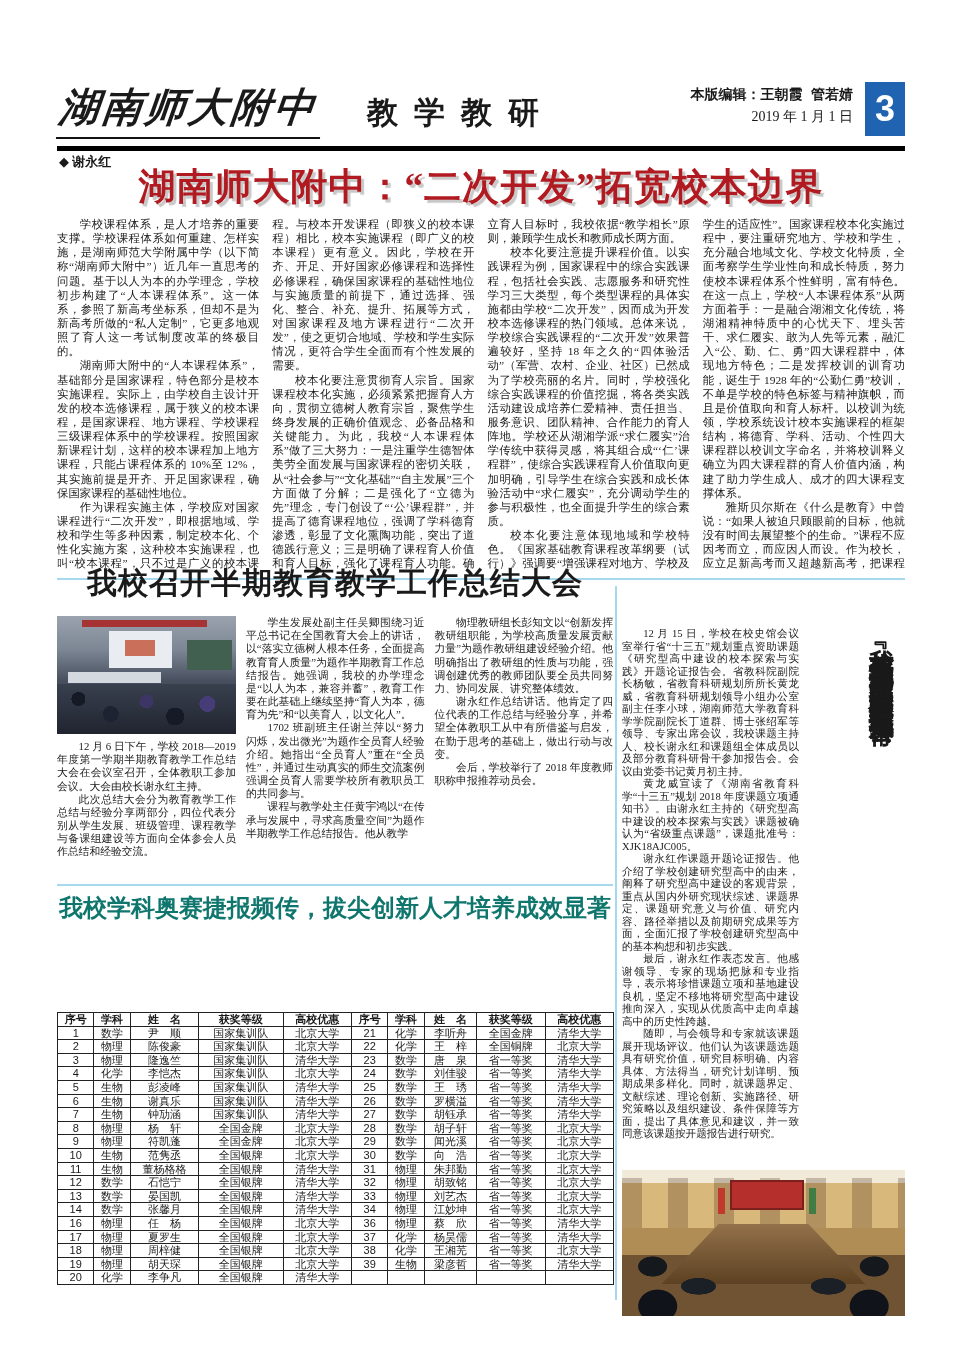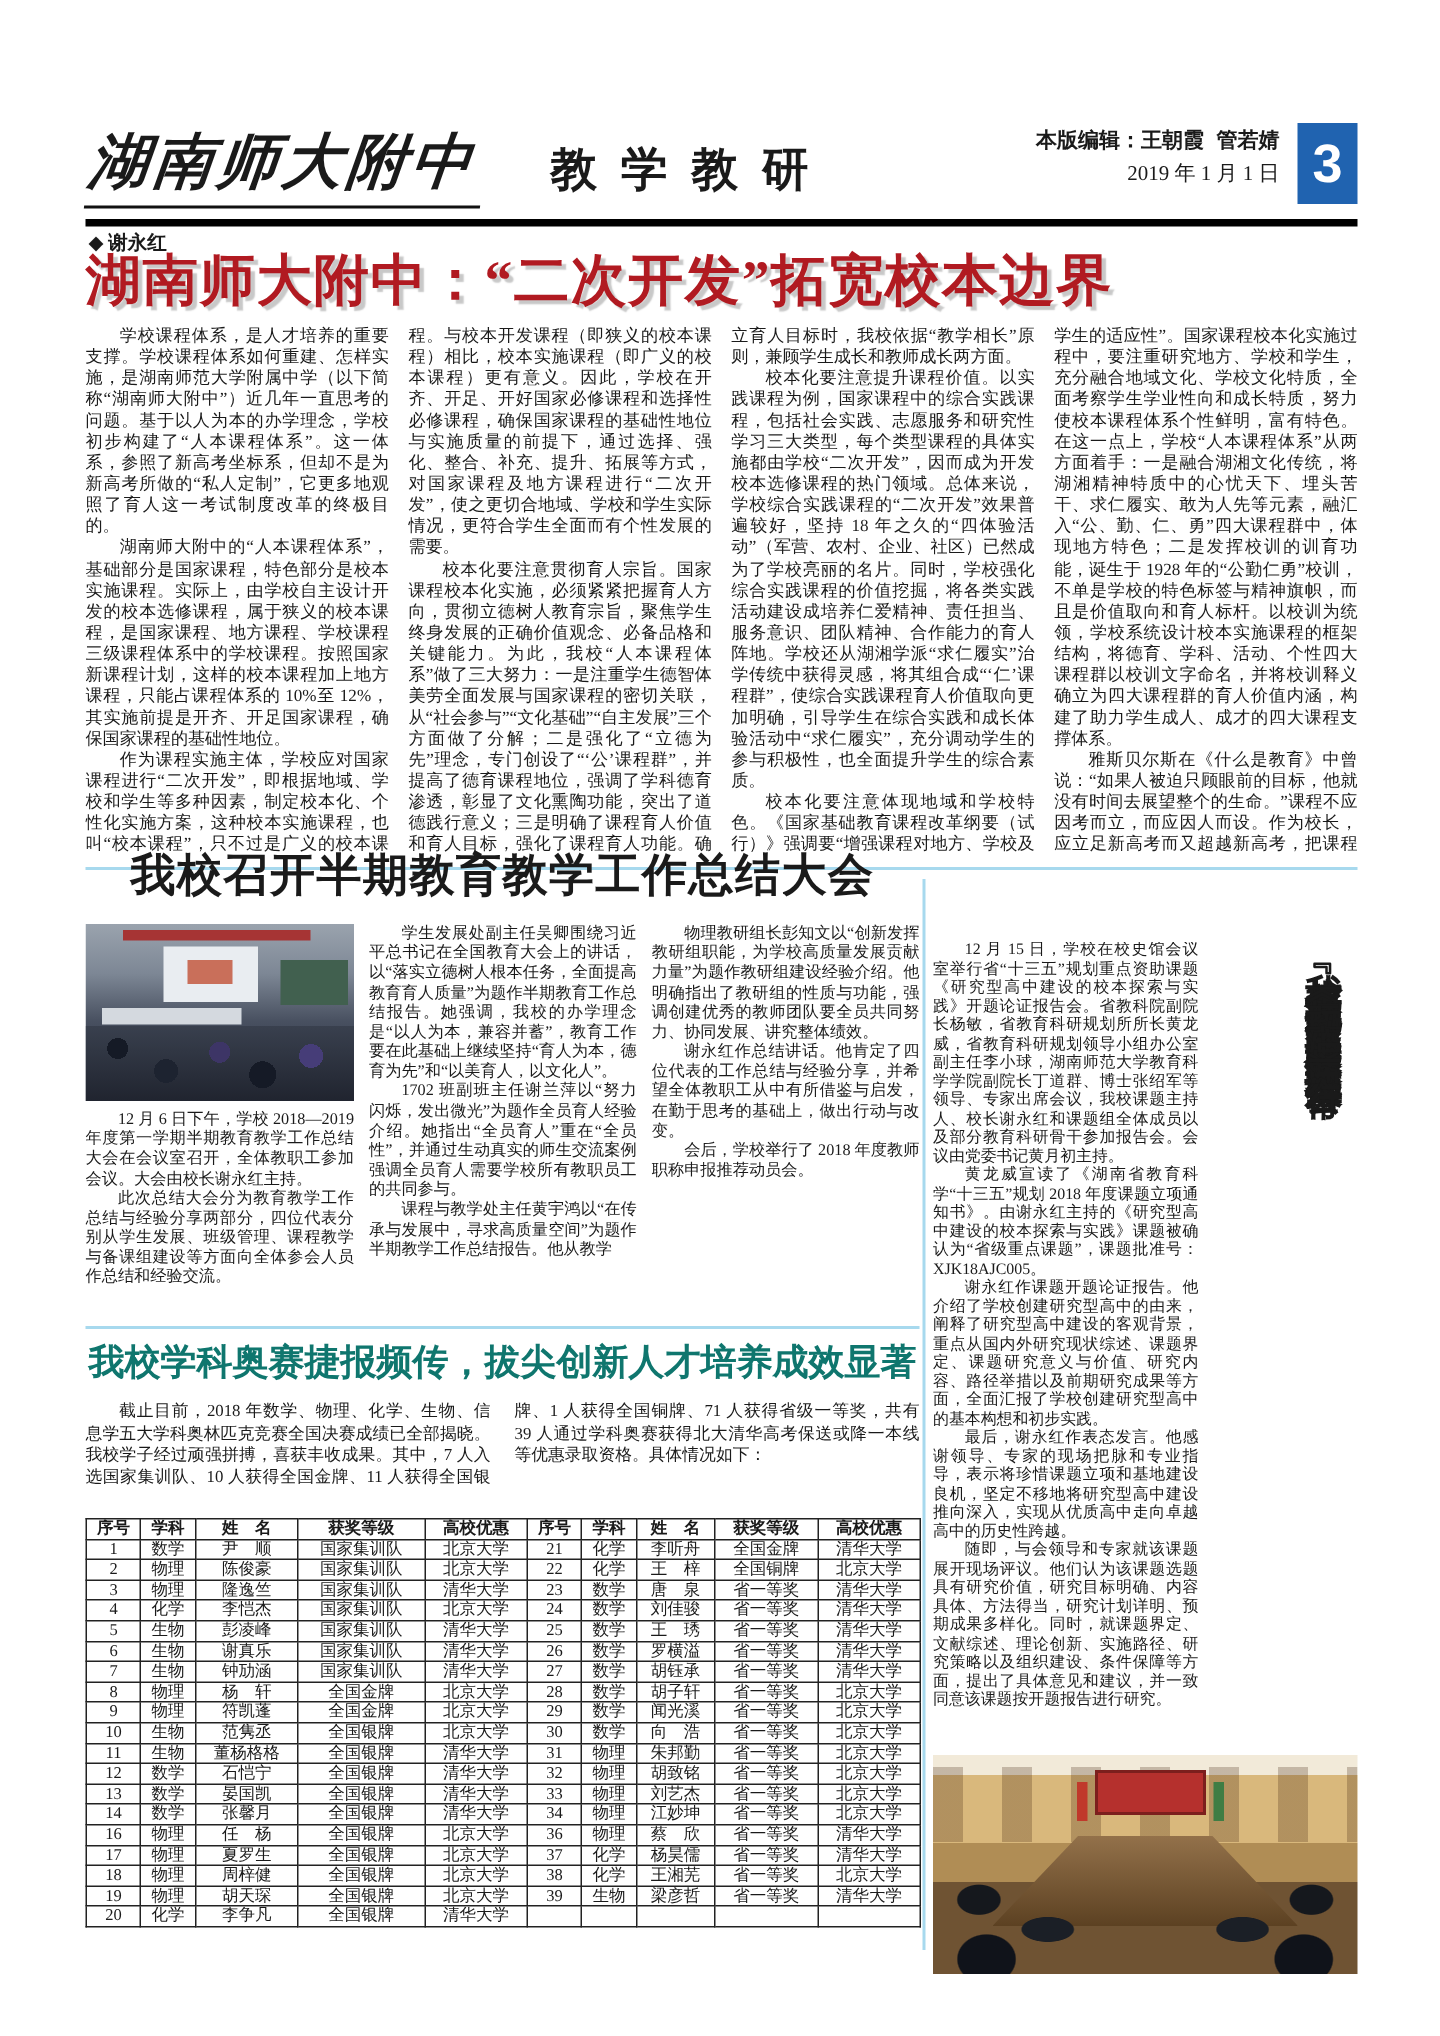--- a/index.html
+++ b/index.html
@@ -13,21 +13,21 @@
   .section-title{position:absolute;left:310px;top:14px;font-size:31px;font-weight:bold;letter-spacing:16px;}
   .mast-right{position:absolute;right:52px;top:6px;text-align:right;line-height:1.6;}
   .editor{font-size:14px;font-weight:bold;font-family:Liberation Mono, monospace;}
   .date{font-size:14px;}
   .pagenum{position:absolute;right:0;top:4px;width:40px;height:54px;color:#fff;
            font-size:36px;font-weight:bold;text-align:center;line-height:54px;
            font-family:"Liberation Sans",sans-serif;}
   .rule{top:146px;left:57px;width:848px;height:5px;background:#000;}
   
   .byline{top:153px;left:59px;font-size:13px;font-weight:bold;}
-  .headline1{top:162px;left:57px;width:848px;text-align:left;font-size:37px;font-weight:bold;
+  .headline1{top:162px;left:57px;width:848px;text-align:center;font-size:37px;font-weight:bold;
              text-shadow:3px 3px 1px #c8c8c8;letter-spacing:1px;}
   .art1cols{top:217px;left:57px;width:848px;height:359px;column-count:4;column-gap:13px;
             font-size:11.4px;line-height:1.24;text-align:justify;overflow:hidden;}
   .art1cols p, .colblock p{margin:0;text-indent:2em;}
   p.noindent{text-indent:0;}
   
   .divider{background:#a7d9ee;}
   .divider1{top:578px;left:57px;width:848px;height:2px;}
   .divider2{top:884px;left:57px;width:556px;height:2px;}
   .vline{left:615px;top:586px;width:2px;height:714px;}
@@ -54,21 +54,21 @@
               linear-gradient(180deg,#39404e,#20242f);}
   
   .art3{top:892px;left:57px;width:556px;}
   .headline3{text-align:center;font-size:24px;font-weight:bold;margin:0 0 10px 0;}
   .introcols{column-count:2;column-gap:16px;height:64px;font-size:11.2px;line-height:1.3;
              text-align:justify;overflow:hidden;}
   .introcols p{margin:0;text-indent:2em;}
   
   .awards{top:1012px;left:57px;width:557px;}
   table{border-collapse:collapse;width:100%;font-size:11px;
-        font-family:Liberation Serif, serif;}
+        font-family:Liberation Sans, sans-serif;}
   th,td{border:1px solid #222;text-align:center;padding:0 1px;height:12.6px;line-height:12.6px;
         white-space:nowrap;overflow:hidden;}
   th{font-weight:bold;}
   
   .rightart{left:622px;top:586px;width:283px;height:714px;margin-top:40px;}
   .r-body{position:absolute;left:0;top:2px;width:177px;height:538px;font-size:10.6px;
           line-height:1.18;text-align:justify;overflow:hidden;}
   .r-body p{margin:0;text-indent:2em;}
   .r-head{position:absolute;right:0;top:2px;height:566px;writing-mode:vertical-rl;
           font-size:25px;font-weight:bold;line-height:1.9;letter-spacing:2px;}
@@ -149,23 +149,20 @@
           <p>谢永红作总结讲话。他肯定了四位代表的工作总结与经验分享，并希望全体教职工从中有所借鉴与启发，在勤于思考的基础上，做出行动与改变。</p>
           <p>会后，学校举行了 2018 年度教师职称申报推荐动员会。</p>
         </div>
     </div>
   </section>
 
   <div class="abs divider divider2"></div>
 
   <section class="abs art3">
     <h3 class="headline3" style="color: #0f766e;">我校学科奥赛捷报频传，拔尖创新人才培养成效显著</h3>
-    <div class="introcols">
-        <p>截止目前，2018 年数学、物理、化学、生物、信息学五大学科奥林匹克竞赛全国决赛成绩已全部揭晓。我校学子经过顽强拼搏，喜获丰收成果。其中，7 人入选国家集训队、10 人获得全国金牌、11 人获得全国银牌、1 人获得全国铜牌、71 人获得省级一等奖，共有 39 人通过学科奥赛获得北大清华高考保送或降一本线等优惠录取资格。具体情况如下：</p>
-      </div>
   </section>
 
   <div class="abs awards">
     <table>
       <thead>
           <tr>
             <th>序号</th>
             <th>学科</th>
             <th>姓　名</th>
             <th>获奖等级</th>

